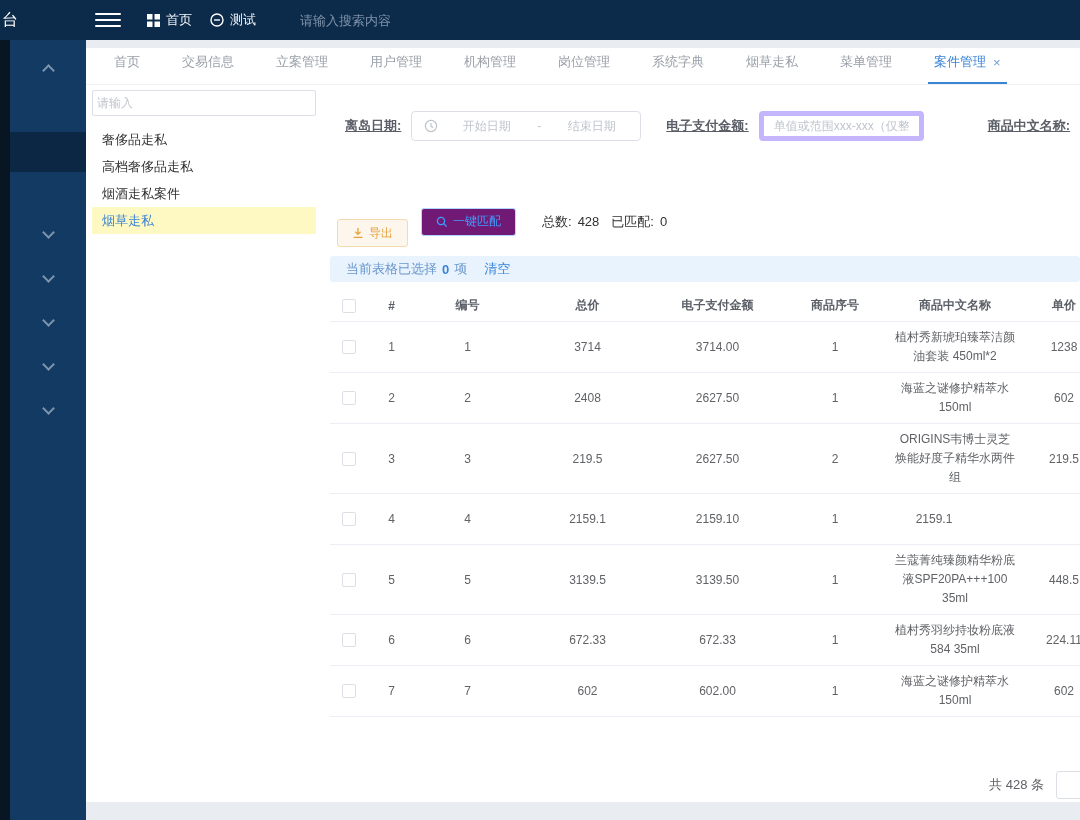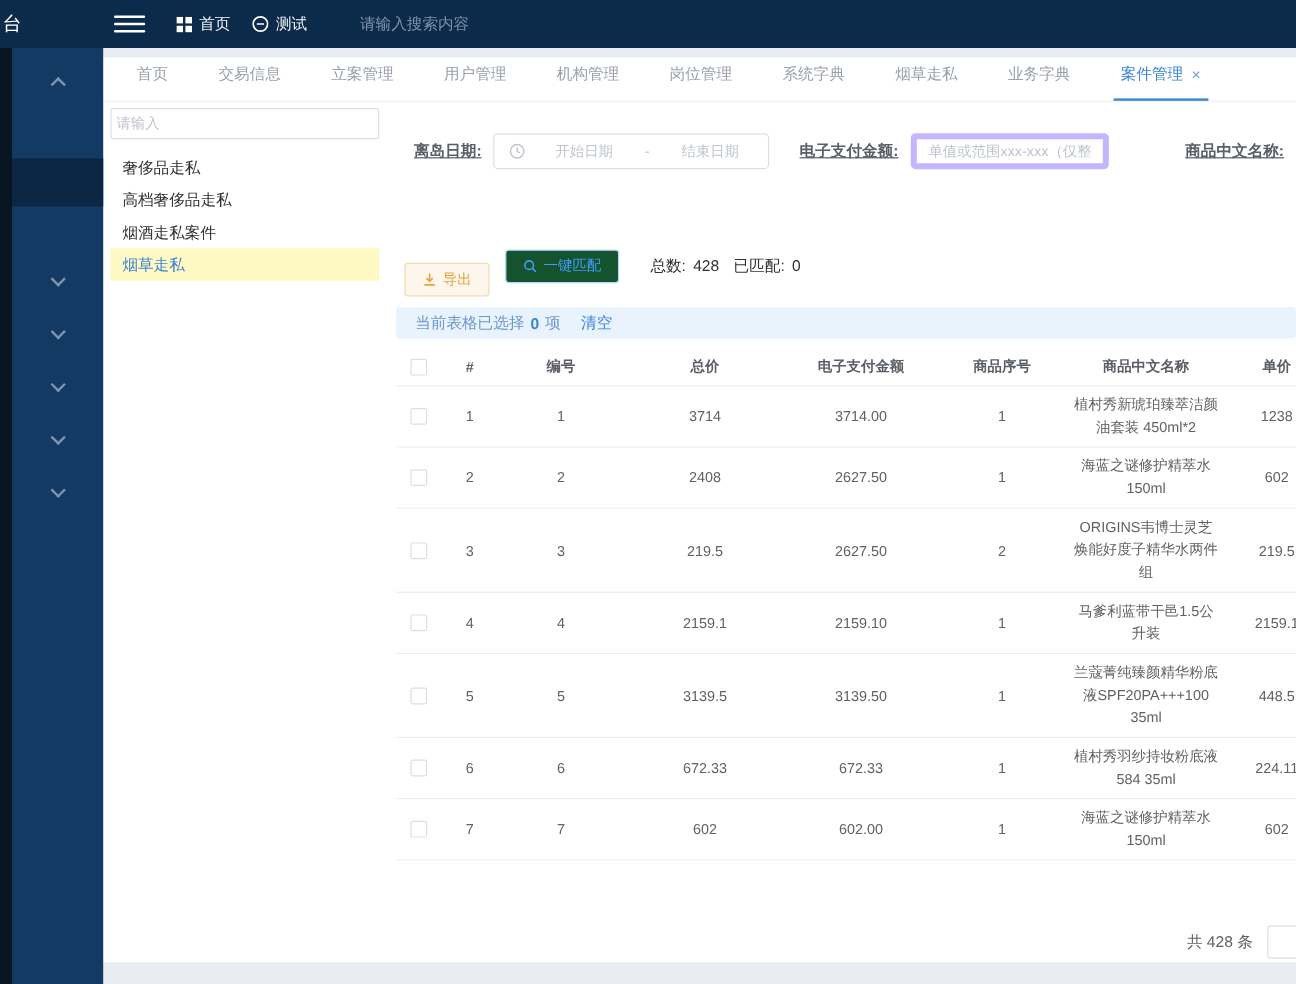--- a/index.html
+++ b/index.html
@@ -71,21 +71,21 @@
   .g2 { margin-left:25px; display:flex; align-items:center; gap:10px; }
   .amount-input { width:165px; height:30px; border:5px solid #c4b5fd; border-radius:4px;
     padding:0 10px; font-size:12px; outline:none; font-family:inherit; }
   .amount-input::placeholder { color:#bfc4cc; }
   .g3 { margin-left:64px; display:flex; align-items:center; gap:10px; }
 
   .toolbar { margin-top:55px; display:flex; align-items:center; padding-left:7px; }
   .btn { height:28px; border-radius:3px; font-size:12px; display:inline-flex; align-items:center;
     gap:5px; padding:0 14px; cursor:pointer; font-family:inherit; }
   .btn-export { background:#fdf6ec; border:1px solid #f5dab1; color:#e6a23c;margin-top:23px; }
-  .btn-match { background:#14532d; border:1px solid #b3d8ff; color:#409eff; margin-left:13px; }
+  .btn-match { background:#701a75; border:1px solid #b3d8ff; color:#409eff; margin-left:13px; }
   .counts { margin-left:26px; font-size:13px; color:#303133; display:flex; gap:6px; align-items:center; }
 
   .selbar { margin-top:9px; height:26px; background:#e8f3fd; border-radius:3px; display:flex;
     align-items:center; font-size:13px; color:#6b97cc; padding-left:16px; gap:5px; }
   .selbar .selcount { color:#3a84d6; font-weight:bold; }
   .selbar .clear { color:#3a84d6; margin-left:12px; cursor:pointer; }
 
   
   .tablewrap { margin-top:8px; }
   .thead { display:flex; align-items:center; height:32px; border-bottom:1px solid #ebeef5;
@@ -200,21 +200,21 @@
     <span>系统字典</span>
 
   </div>
 
   <div class="tab">
     <span>烟草走私</span>
 
   </div>
 
   <div class="tab">
-    <span>业务字典</span>
+    <span>菜单管理</span>
 
   </div>
 
   <div class="tab active">
     <span>案件管理</span>
     <span class="tab-close">×</span>
   </div>
 </div>
 
   <div class="content">
@@ -344,21 +344,20 @@
     <div class="td col-unit">219.5</div>
   </div>
 
   <div class="trow">
     <div class="td col-sel"><span class="cb"></span></div>
     <div class="td col-idx">4</div>
     <div class="td col-code">4</div>
     <div class="td col-total">2159.1</div>
     <div class="td col-epay">2159.10</div>
     <div class="td col-seq">1</div>
-    <div class="td col-name">马爹利蓝带干邑1.5公升装</div>
     <div class="td col-unit">2159.1</div>
   </div>
 
   <div class="trow">
     <div class="td col-sel"><span class="cb"></span></div>
     <div class="td col-idx">5</div>
     <div class="td col-code">5</div>
     <div class="td col-total">3139.5</div>
     <div class="td col-epay">3139.50</div>
     <div class="td col-seq">1</div>

